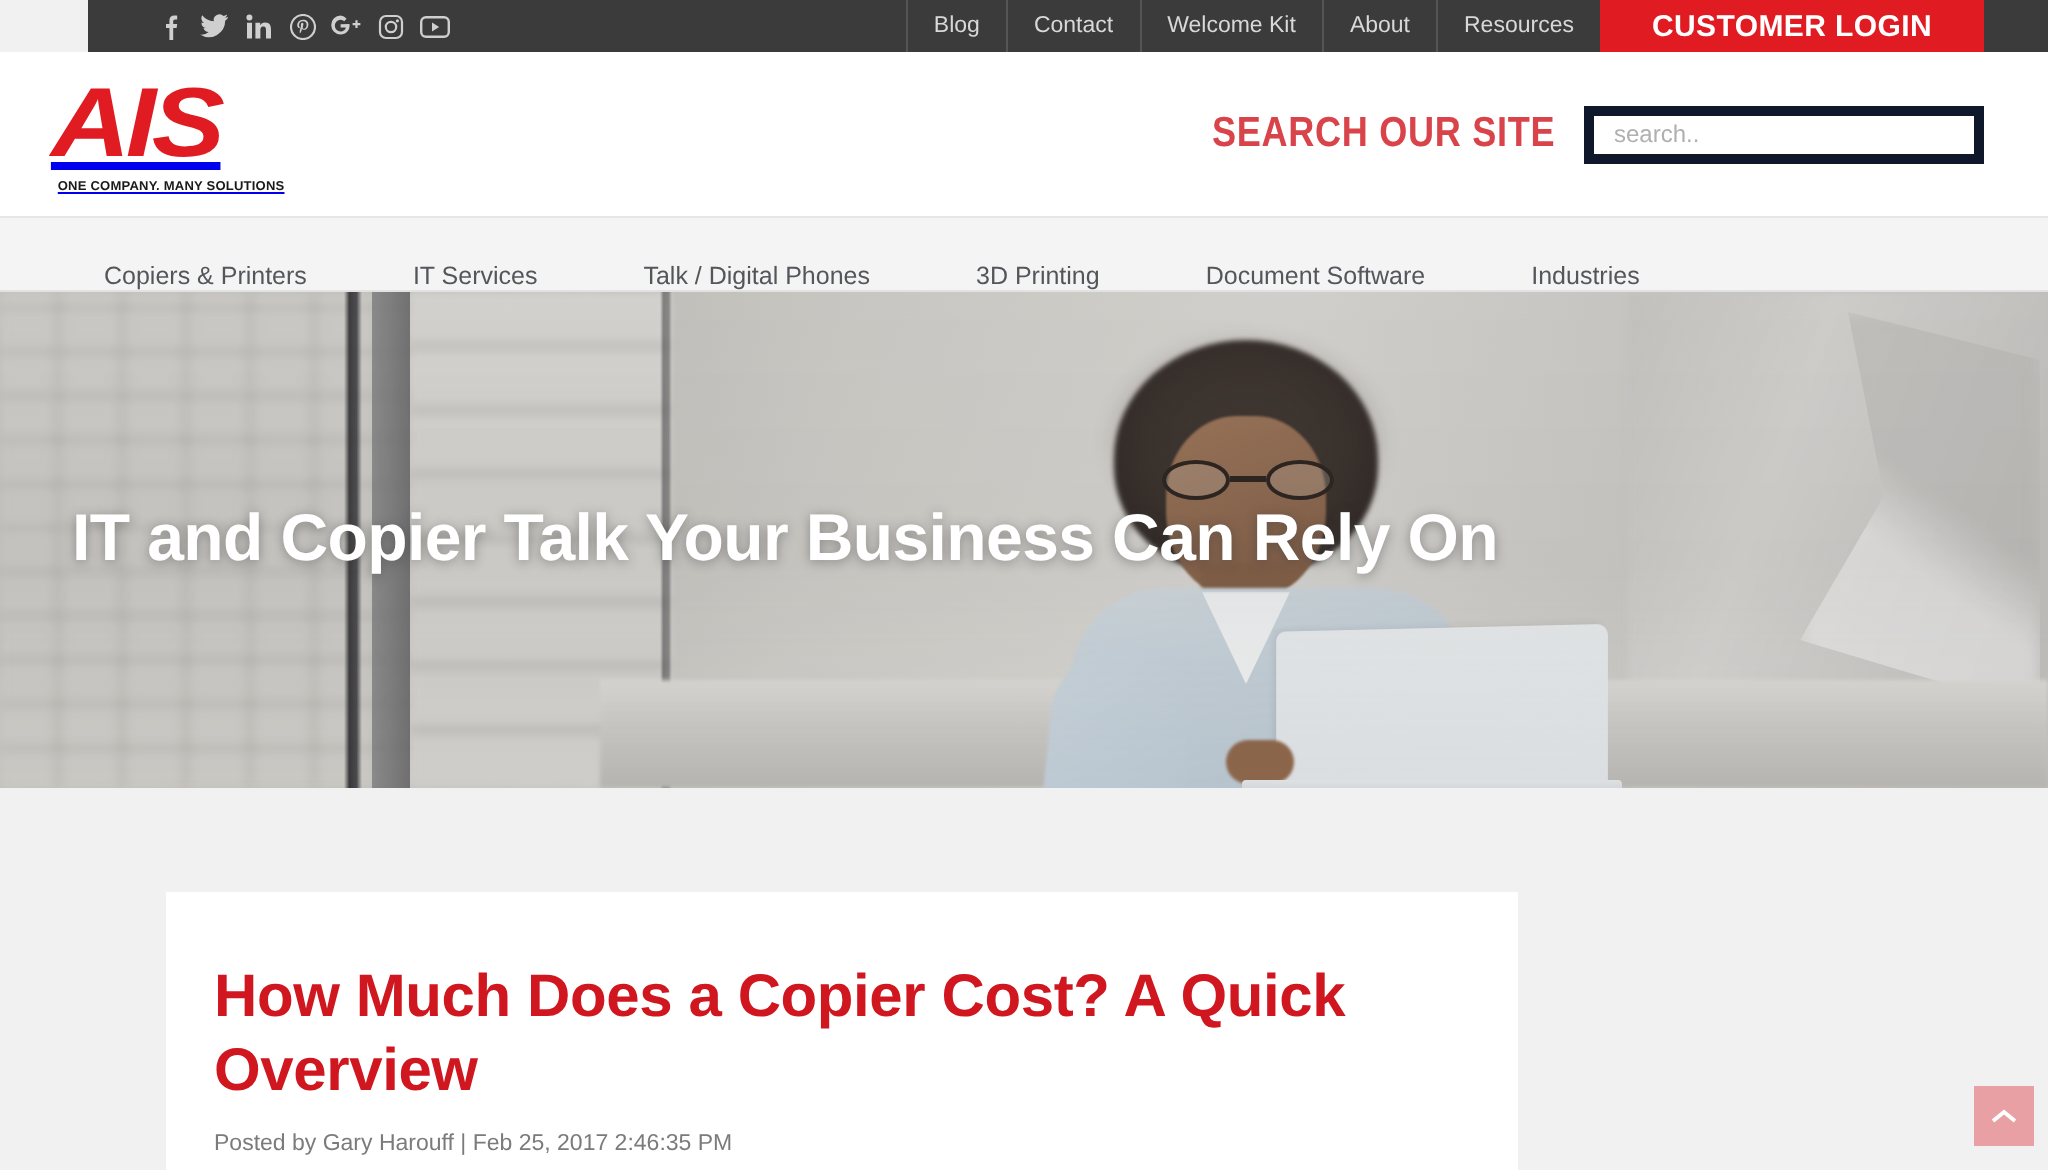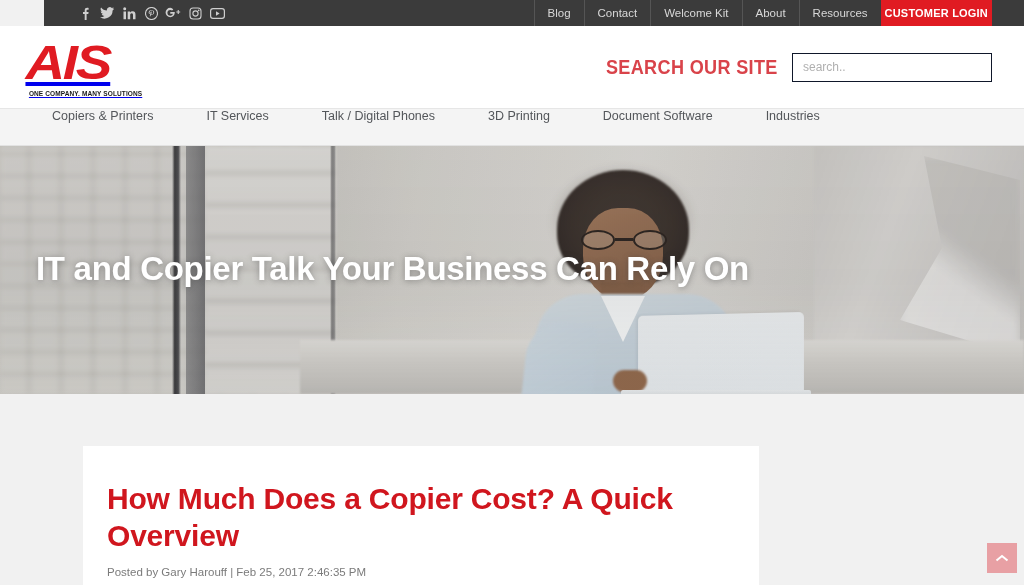--- a/index.html
+++ b/index.html
@@ -44,24 +44,24 @@
     color: #d8d8d8;
     font-size: 11.5px;
     text-decoration: none;
     border-left: 1px solid #555;
     white-space: nowrap;
   }
   .topnav a.login {
     background: #e01b22;
     color: #fff;
     font-weight: bold;
-    font-size: 11px;
+    font-size: 15px;
     letter-spacing: .2px;
     border-left: none;
-    padding: 0 4px;
+    padding: 0 26px;
   }
   .topnav .tail { width: 32px; background: #3b3b3b; }
 
   
   .header {
     height: 82px;
     background: #ffffff;
     display: flex;
     align-items: center;
     position: relative;
@@ -102,38 +102,38 @@
     font-weight: bold;
     font-family: "Liberation Sans Narrow", "Liberation Sans", sans-serif;
     transform: scaleX(.86);
     transform-origin: right center;
     letter-spacing: .4px;
     margin-right: 14px;
     white-space: nowrap;
   }
   .search-input {
     width: 200px; height: 29px;
-    border: 1px solid #0f172a;
+    border: 5px solid #0f172a;
     background: #fff;
     padding: 0 10px;
     font-size: 12px;
     color: #555;
     font-family: "Liberation Sans", sans-serif;
     outline: none;
   }
   .search-input::placeholder { color: #b0b0b0; }
 
   
   .mainnav {
     height: 38px;
     background: #f4f4f4;
     border-top: 1px solid #e6e6e6;
     border-bottom: 1px solid #e2e2e2;
     display: flex;
-    align-items: flex-start;
+    align-items: flex-end;
     padding-left: 52px;
   }
   .mainnav a {
     color: #53565a;
     font-size: 12.5px;
     text-decoration: none;
     margin-right: 53px;
     white-space: nowrap;
   }
 

